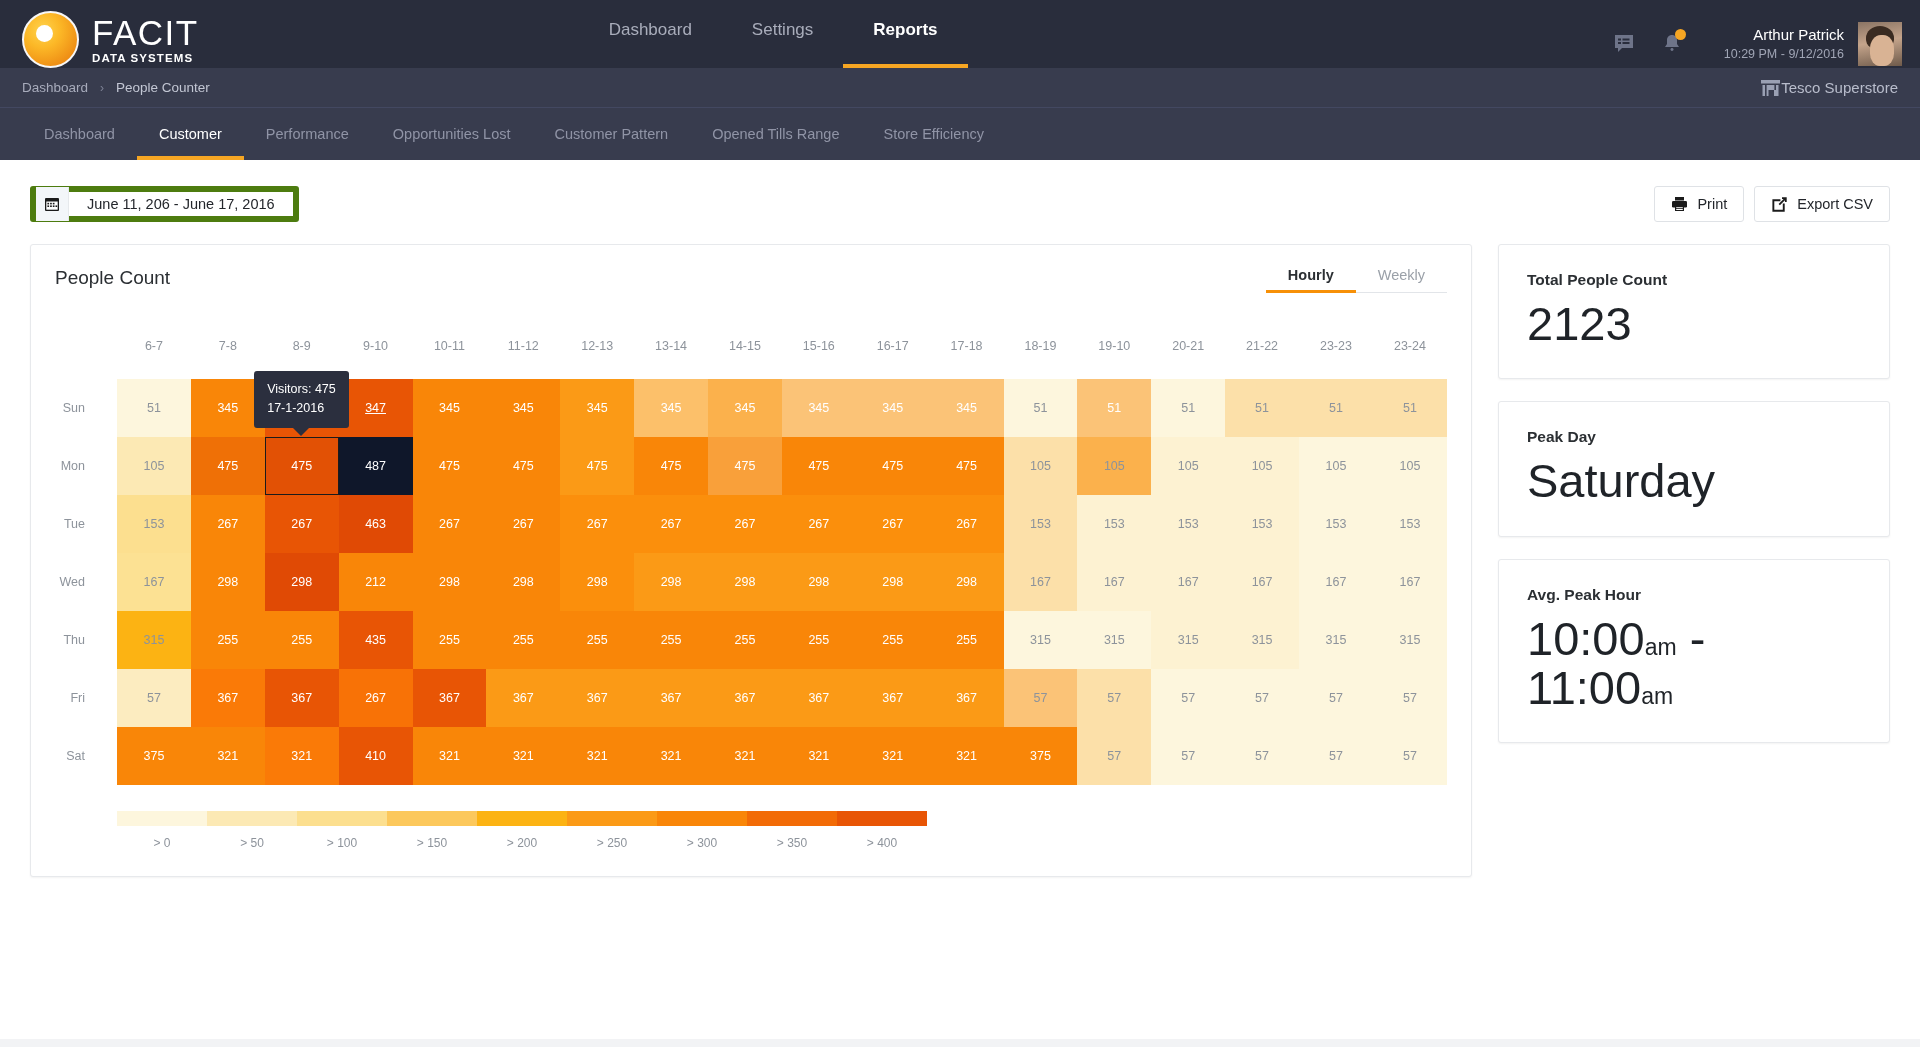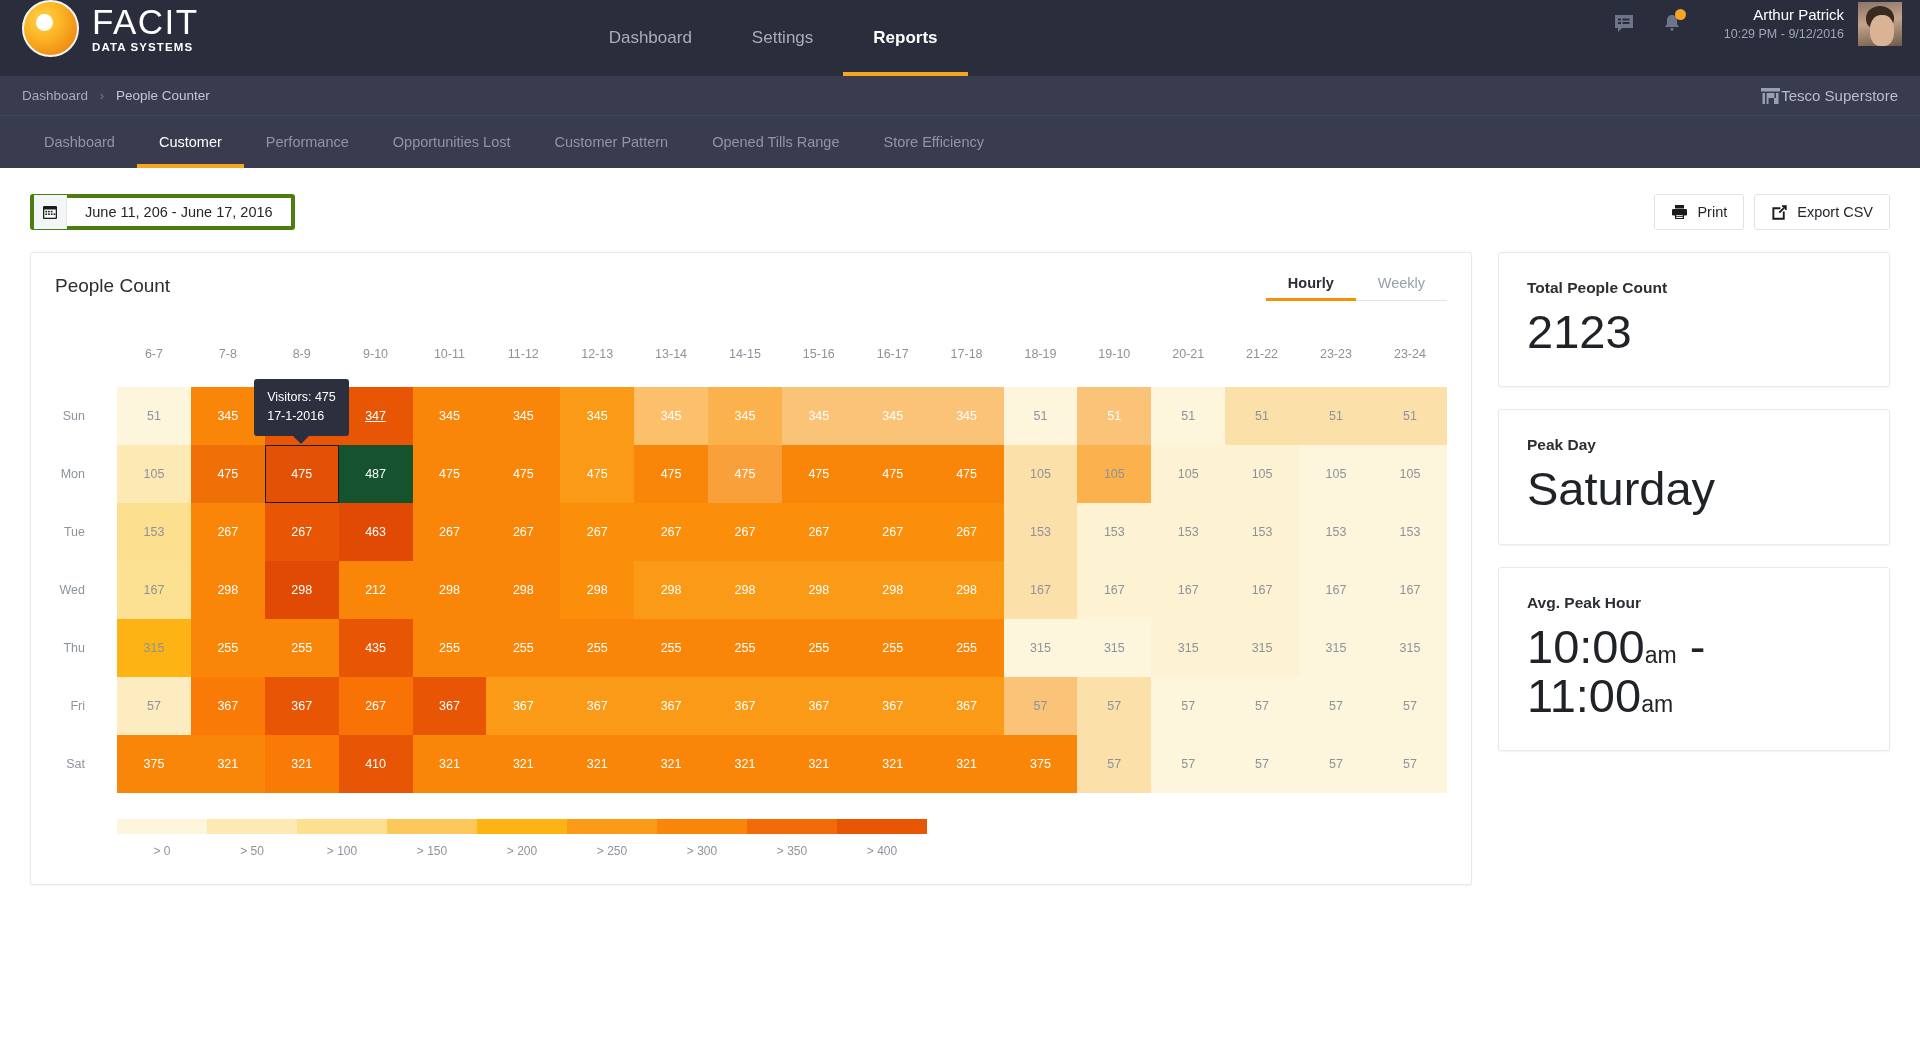--- a/index.html
+++ b/index.html
@@ -6,22 +6,22 @@
   body {
     width: 1920px; height: 1047px;
     font-family: "Liberation Sans", sans-serif;
     background: #f2f3f5;
     overflow: hidden;
     -webkit-font-smoothing: antialiased;
   }
 
   
   .topbar {
-    height: 76px; background: #292d3c;
-    display: flex; align-items: flex-start; position: relative;
+    height: 68px; background: #292d3c;
+    display: flex; align-items: flex-end; position: relative;
   }
   .logo-wrap { display: flex; align-items: center; padding-left: 22px; }
   .logo-mark {
     width: 57px; height: 57px; border-radius: 50%;
     background: radial-gradient(circle at 35% 32%, #ffd34d 0%, #fcb827 35%, #ef8f15 75%, #e07d0c 100%);
     border: 2px solid #f7f7f7; position: relative; flex: none;
   }
   .logo-mark::after {
     content: ""; position: absolute; left: 12px; top: 12px;
     width: 17px; height: 17px; border-radius: 50%; background: #fff;
@@ -80,21 +80,21 @@
   }
   .subtab.active { color: #ffffff; font-weight: 400; }
   .subtab.active::after {
     content: ""; position: absolute; left: 0; right: 0; bottom: 0; height: 4px; background: #f6a623;
   }
 
   
   .content { background: #ffffff; height: calc(1047px - 76px - 40px - 52px); overflow: hidden; }
   .toolbar { display: flex; align-items: center; padding: 26px 30px 0 30px; }
   .daterange {
-    display: flex; align-items: center; border: 4px solid #4d7c0f; border-radius: 3px;
+    display: flex; align-items: center; border: 6px solid #4d7c0f; border-radius: 3px;
     height: 36px; background: #fff; cursor: pointer;
   }
   .daterange-icon {
     width: 33px; height: 34px; background: #f3f6f9; border-right: 1px solid #e6e9ec;
     display: flex; align-items: center; justify-content: center;
   }
   .daterange-text { font-size: 14.5px; color: #23262b; padding: 0 18px; }
   .toolbar-right { margin-left: auto; display: flex; gap: 10px; }
   .tbtn {
     display: flex; align-items: center; gap: 9px; height: 36px; padding: 0 16px;
@@ -325,21 +325,21 @@
                 <td class="lightval" style="background: rgb(253, 246, 221);">51</td>
                 <td class="lightval" style="background: rgb(252, 224, 169);">51</td>
                 <td class="lightval" style="background: rgb(252, 224, 169);">51</td>
                 <td class="lightval" style="background: rgb(252, 224, 169);">51</td>
               </tr>
               <tr>
                 <th class="rowh">Mon</th>
                 <td class="lightval" style="background: rgb(252, 233, 180);">105</td>
                 <td style="background: rgb(239, 112, 6);">475</td>
                 <td class="hovered" id="hovered-cell" style="background: rgb(226, 81, 5);">475</td>
-                <td style="background: #14532d;">487</td>
+                <td style="background: #0f172a;">487</td>
                 <td style="background: rgb(249, 134, 8);">475</td>
                 <td style="background: rgb(249, 134, 8);">475</td>
                 <td style="background: rgb(251, 154, 22);">475</td>
                 <td style="background: rgb(249, 134, 8);">475</td>
                 <td style="background: rgb(249, 160, 58);">475</td>
                 <td style="background: rgb(249, 134, 8);">475</td>
                 <td style="background: rgb(249, 134, 8);">475</td>
                 <td style="background: rgb(249, 134, 8);">475</td>
                 <td class="lightval" style="background: rgb(252, 224, 169);">105</td>
                 <td class="lightval" style="background: rgb(251, 177, 76);">105</td>

